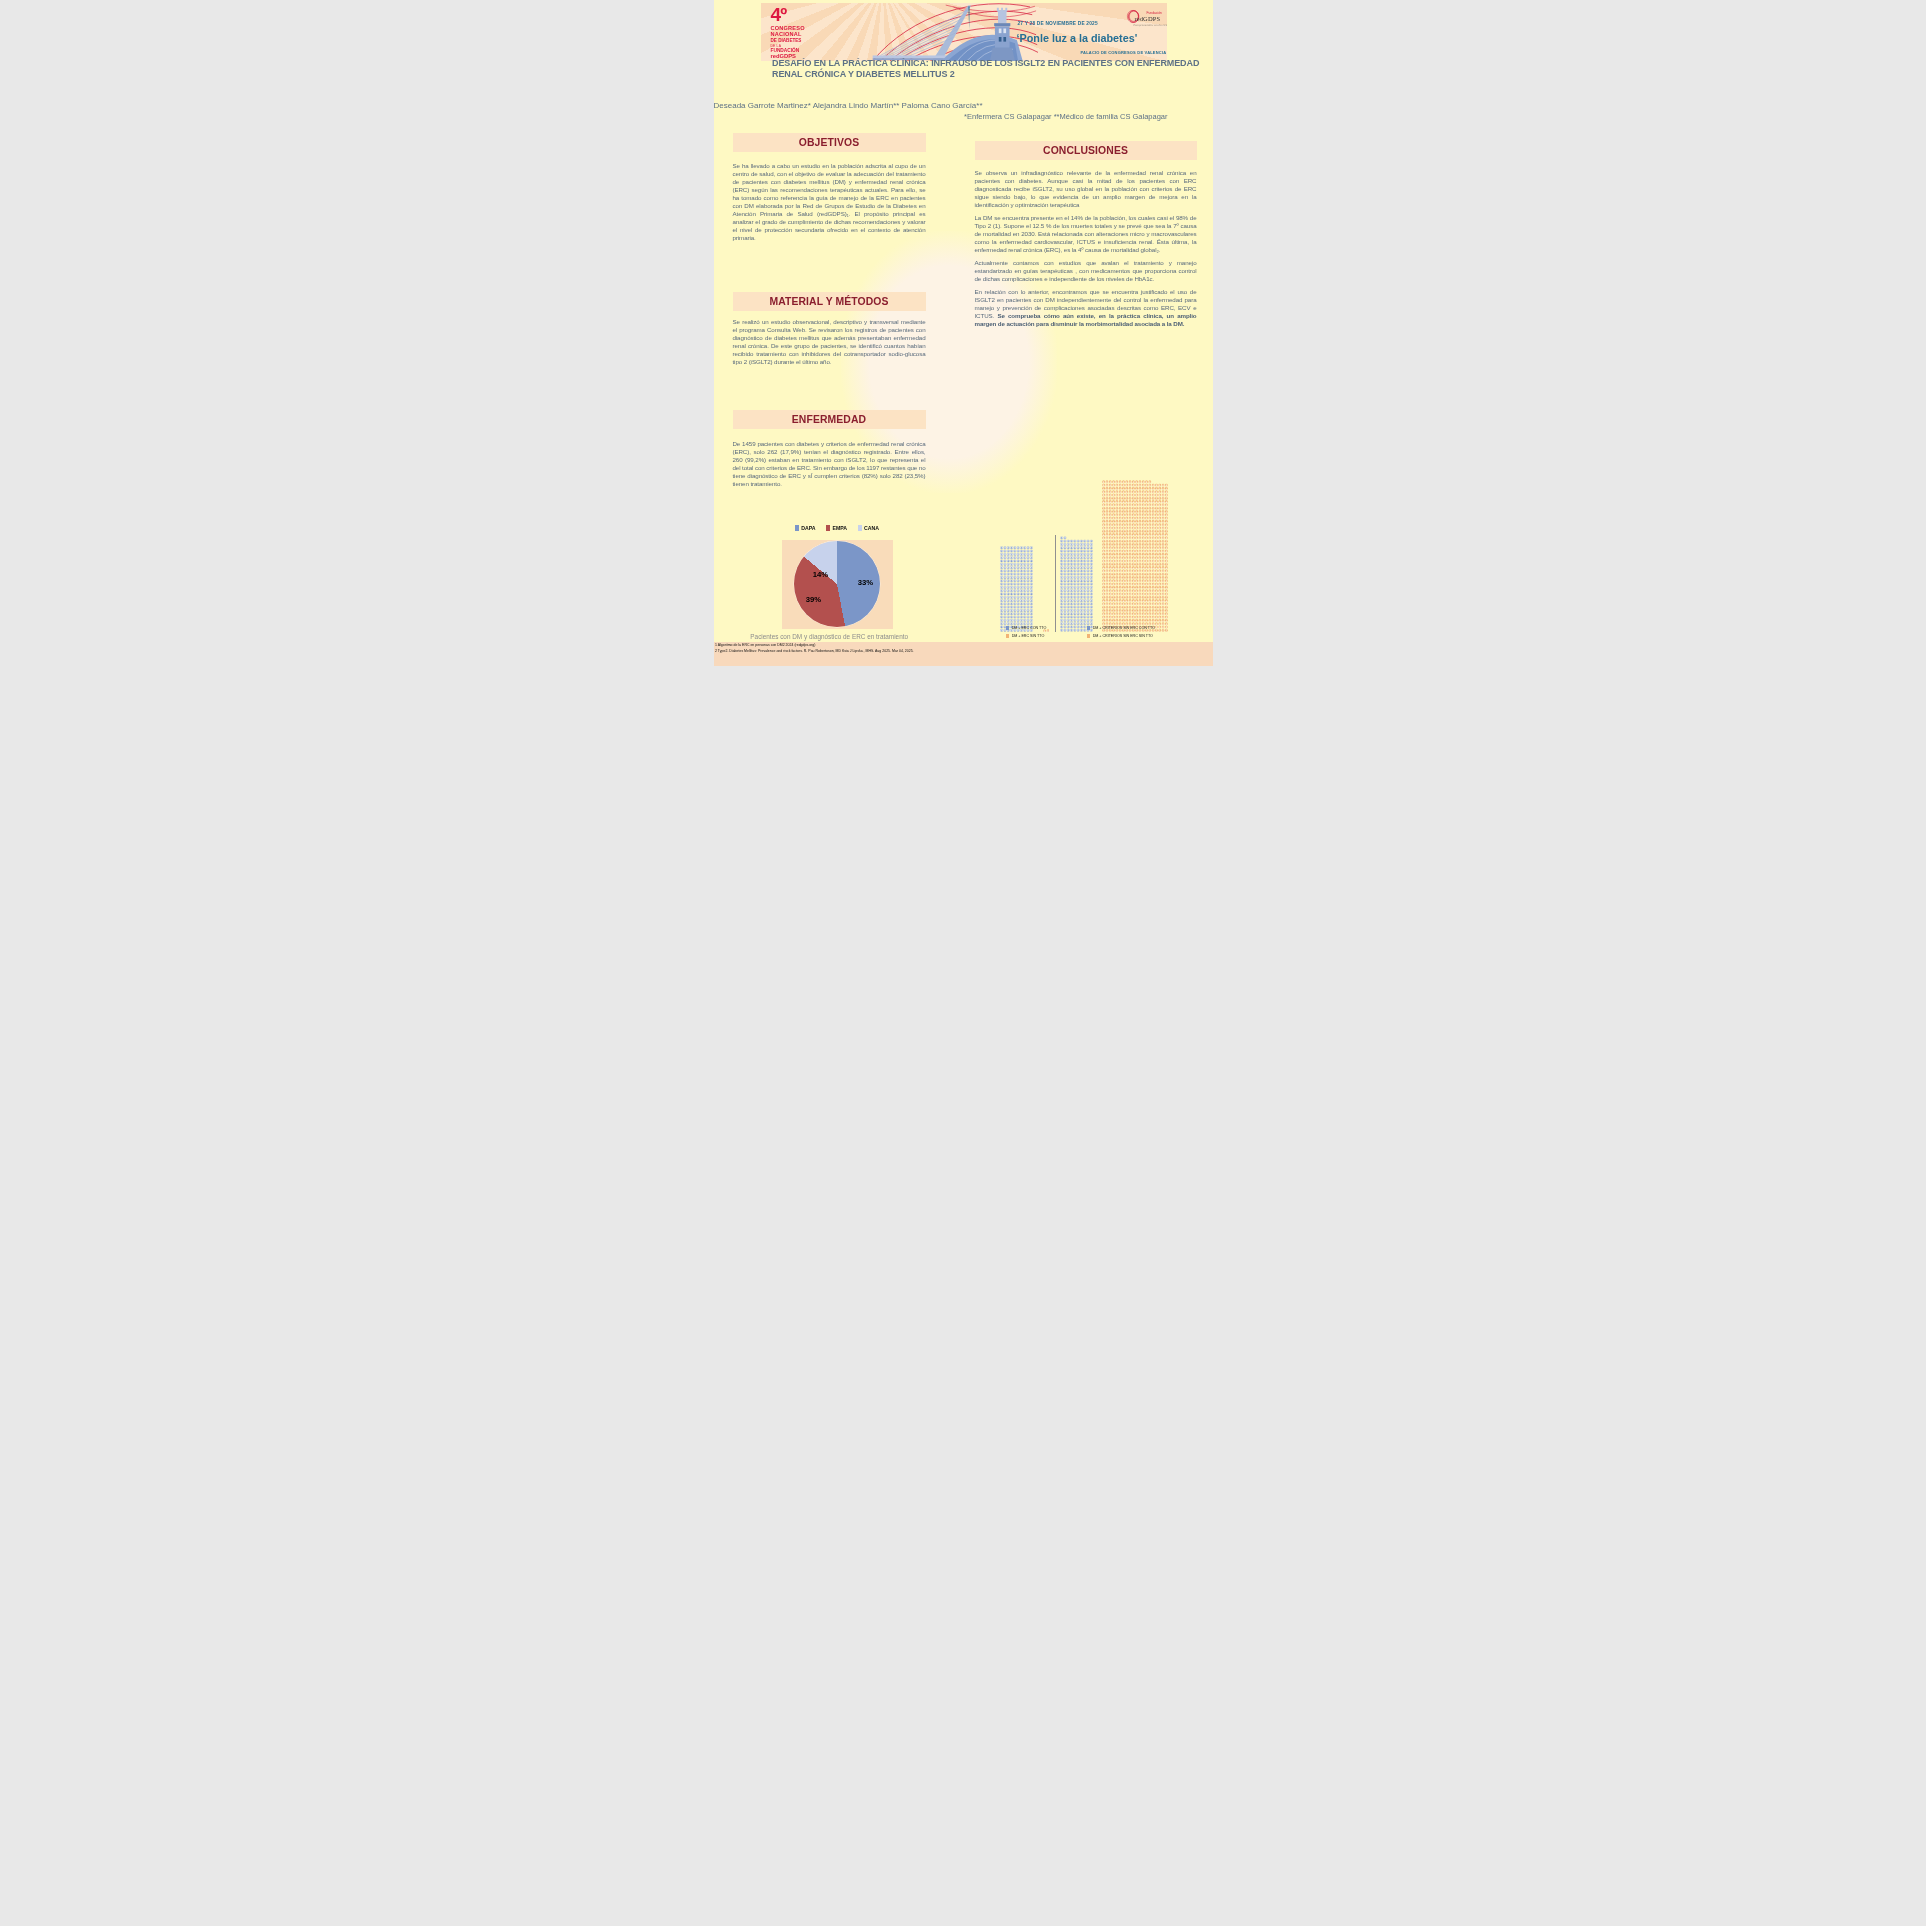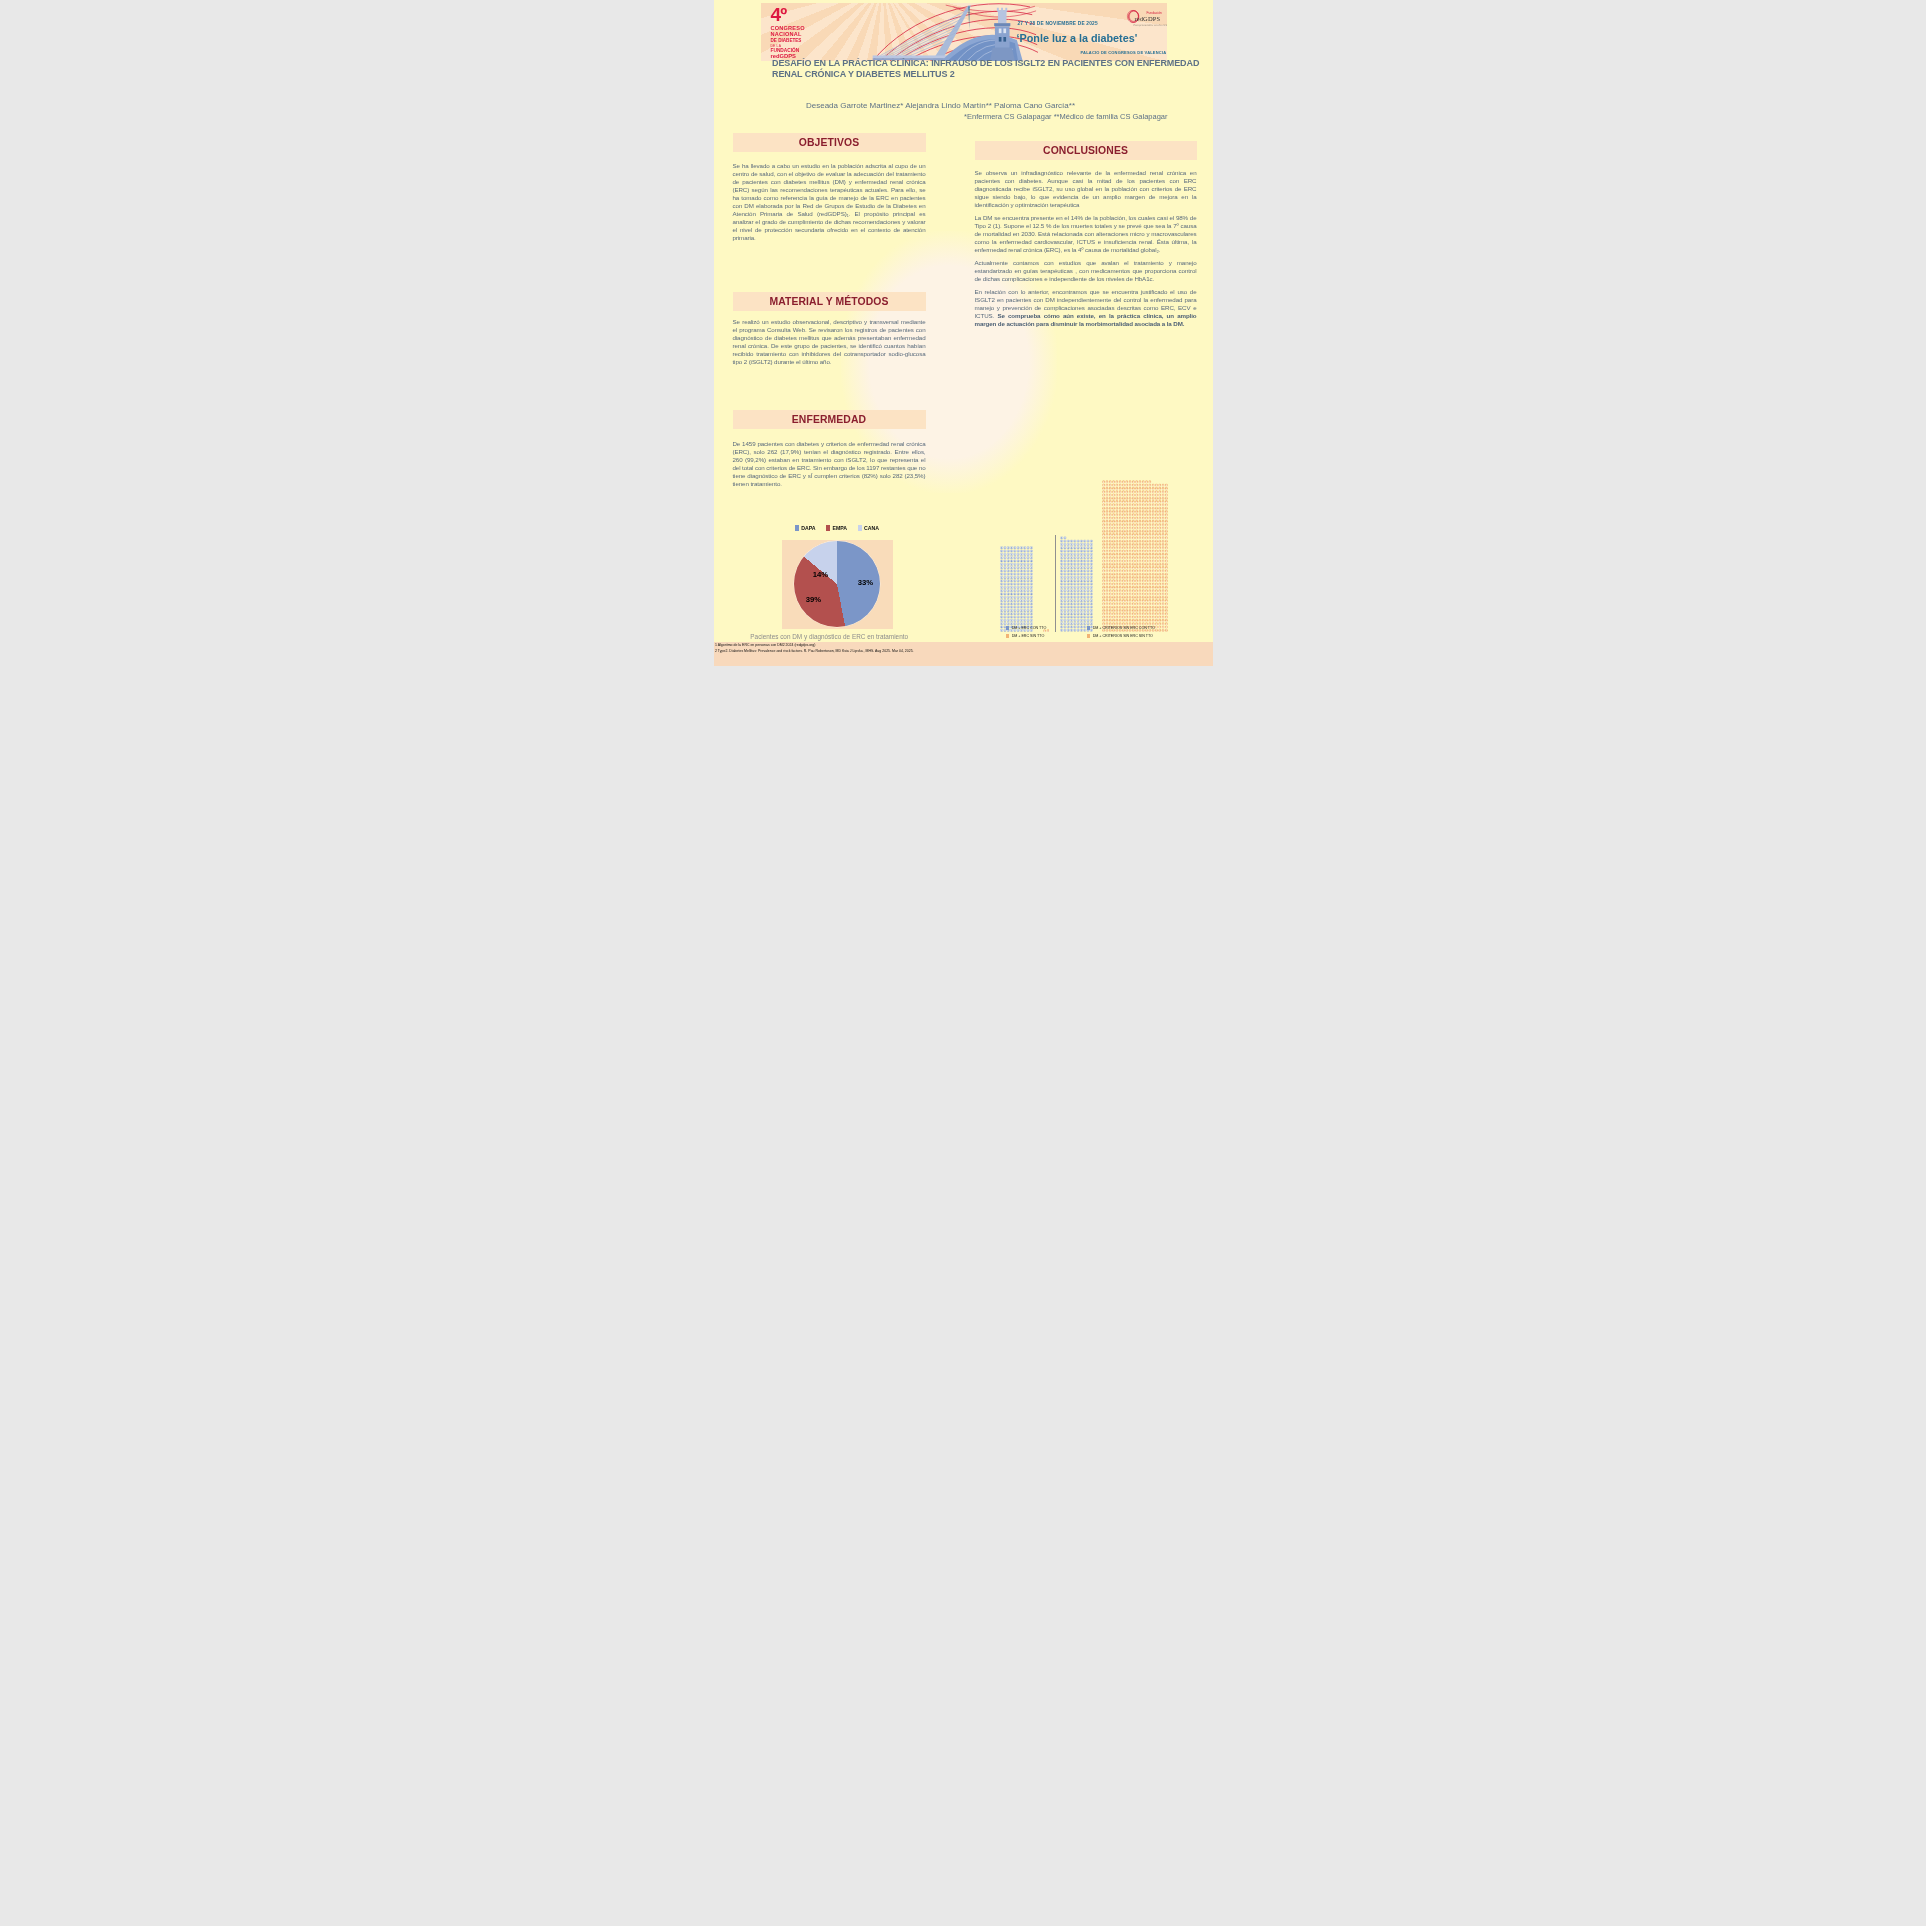--- a/index.html
+++ b/index.html
@@ -32,21 +32,21 @@
             font-style:italic;font-family:"DejaVu Serif",serif;white-space:nowrap;}
 
   
   .watermark{position:absolute;left:127px;top:231px;width:216px;height:262px;
     background:radial-gradient(ellipse at center,#fdf3e5 0%,#fdf3e5 52%,rgba(253,243,229,0) 72%);
     z-index:0;}
 
   
   .title{position:absolute;left:23.5px;top:58px;width:447px;font-size:9px;font-weight:bold;
          color:#5d7186;line-height:1.27;letter-spacing:-0.1px;z-index:2;margin-left:35px;}
-  .authors{position:absolute;left:0;top:101px;width:454px;text-align:center;font-size:8px;
+  .authors{position:absolute;left:0;top:101px;width:454px;font-size:8px;
            color:#5d7186;z-index:2;}
   .affils{position:absolute;left:0;top:112px;width:454px;text-align:right;font-size:7.5px;
           color:#5d7186;z-index:2;}
 
   
   .band{position:absolute;height:19px;background:#fce3c4;display:flex;align-items:center;
         justify-content:center;z-index:2;}
   .band h2{margin:0;font-size:10.4px;font-weight:bold;color:#8a1e2e;letter-spacing:0.1px;}
   .band-objetivos{left:19px;top:133px;width:193px;}
   .band-material{left:19px;top:292px;width:193px;}

